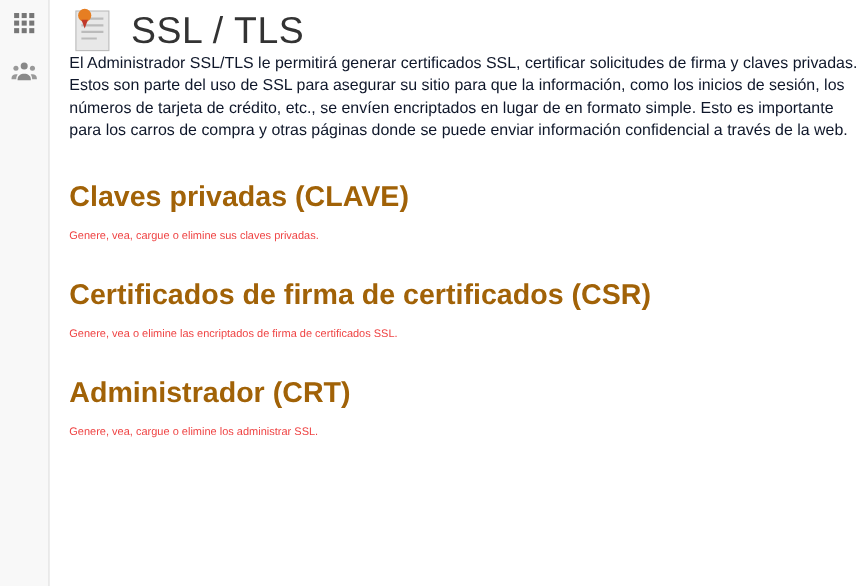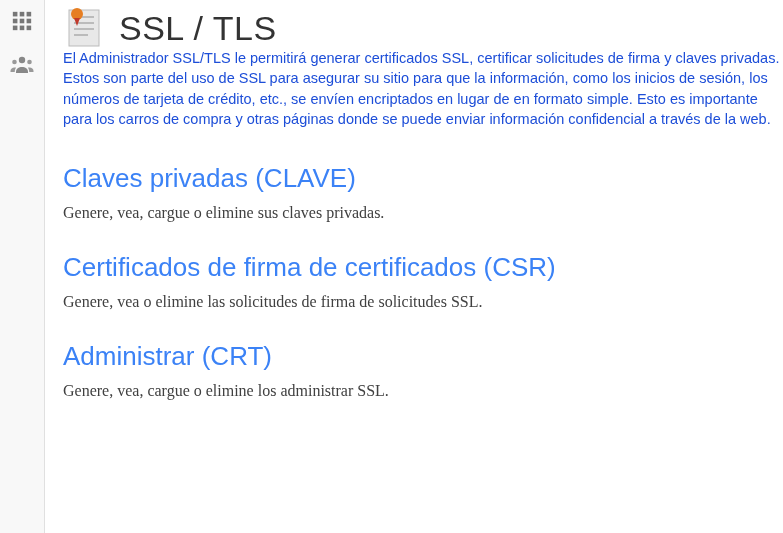--- a/index.html
+++ b/index.html
@@ -53,41 +53,40 @@
       justify-content: center;
     }
     .page-title {
       font-size: 34px;
       font-weight: 400;
       color: #333;
       letter-spacing: 0.5px;
     }
     .description {
       font-size: 14.5px;
-      color: #1d4ed8;
+      color: #0f172a;
       line-height: 1.4;
       margin-bottom: 34px;
       max-width: 740px;
     }
     .section {
       margin-bottom: 30px;
     }
     .section-heading {
       font-size: 26px;
-      font-weight: 400;
-      color: #3b82f6;
+      font-weight: 700;
+      color: #a16207;
       margin-bottom: 10px;
     }
     .section-link {
-      font-size: 16px;
-      color: #404040;
+      font-size: 10px;
+      color: #ef4444;
       text-decoration: none;
       cursor: pointer;
       display: inline-block;
-      font-family: Liberation Serif, serif;
     }
   </style>
 </head>
 <body>
 
 <div class="sidebar">
   <div class="sidebar-icon">
     <svg width="22" height="22" viewBox="0 0 24 24">
       <rect x="2" y="2" width="5" height="5" fill="#777"></rect>
       <rect x="9.5" y="2" width="5" height="5" fill="#777"></rect>
@@ -130,21 +129,21 @@
 
   <p class="description">El Administrador SSL/TLS le permitirá generar certificados SSL, certificar solicitudes de firma y claves privadas. Estos son parte del uso de SSL para asegurar su sitio para que la información, como los inicios de sesión, los números de tarjeta de crédito, etc., se envíen encriptados en lugar de en formato simple. Esto es importante para los carros de compra y otras páginas donde se puede enviar información confidencial a través de la web.</p>
 
   <div class="section">
     <h2 class="section-heading">Claves privadas (CLAVE)</h2>
     <a class="section-link">Genere, vea, cargue o elimine sus claves privadas.</a>
   </div>
 
   <div class="section">
     <h2 class="section-heading">Certificados de firma de certificados (CSR)</h2>
-    <a class="section-link">Genere, vea o elimine las solicitudes de firma de solicitudes SSL.</a>
+    <a class="section-link">Genere, vea o elimine las encriptados de firma de certificados SSL.</a>
   </div>
 
   <div class="section">
-    <h2 class="section-heading">Administrar (CRT)</h2>
+    <h2 class="section-heading">Administrador (CRT)</h2>
     <a class="section-link">Genere, vea, cargue o elimine los administrar SSL.</a>
   </div>
 
 </div>
 
 </body></html>

